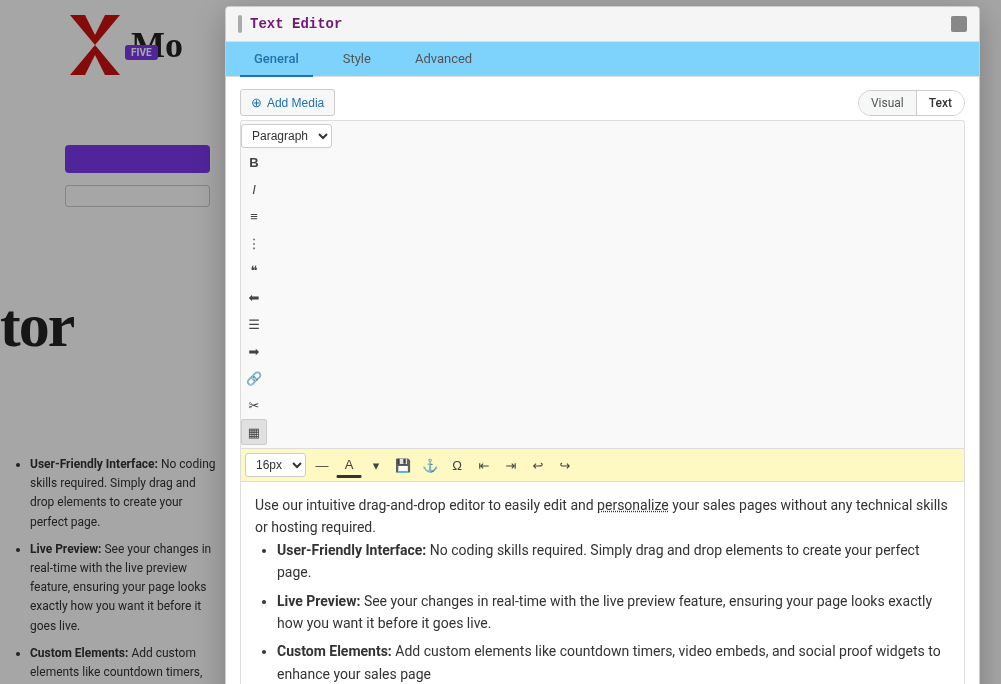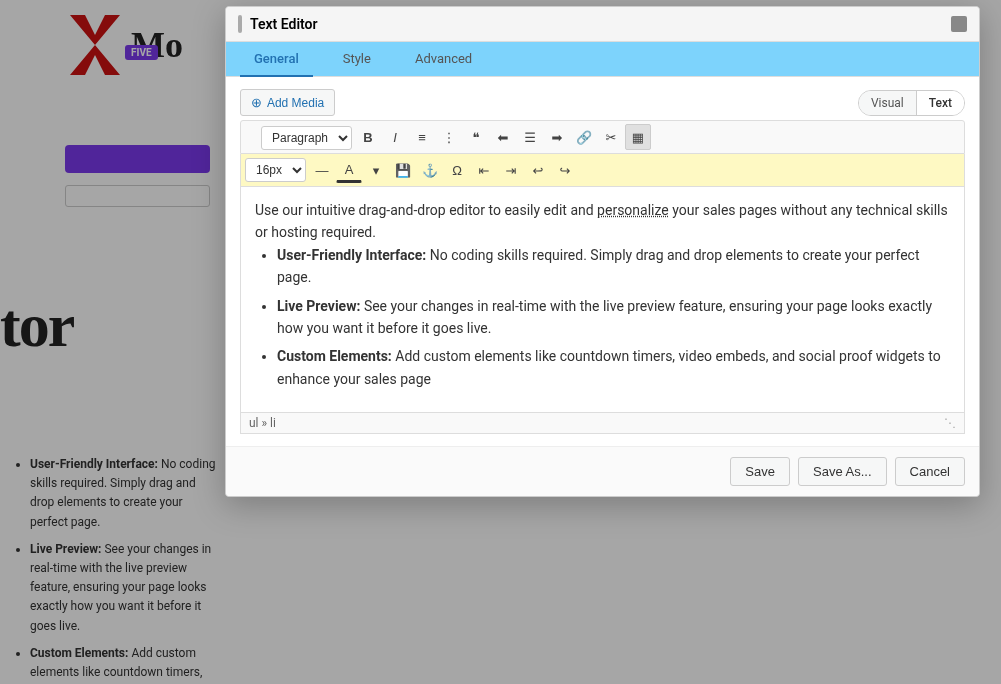--- a/index.html
+++ b/index.html
@@ -140,21 +140,22 @@
 
     .modal-drag-handle {
       width: 4px; height: 18px;
       background: #aaa;
       border-radius: 2px;
     }
 
     .modal-title-text {
       font-size: 14px;
       font-weight: 600;
-      color: #000000;
+      color: #701a75;
+      font-family: Liberation Mono, monospace;
     }
 
     .modal-close-btn {
       width: 16px; height: 16px;
       background: #888;
       border-radius: 2px;
       cursor: pointer;
     }
 
     
@@ -234,28 +235,29 @@
     .vt-tab.active {
       background: #fff;
       color: #333;
       font-weight: 500;
       border-left: 1px solid #ccc;
     }
 
     
     .format-toolbar {
       display: flex;
-      align-items: flex-end;
+      align-items: flex-start;
       gap: 1px;
       margin-bottom: 0;
       border: 1px solid #ddd;
       border-radius: 3px 3px 0 0;
-      padding: 3px 20px;
+      padding: 3px 0;
       background: #f9f9f9;
       flex-wrap: wrap;
+      flex-direction: column;
     }
 
     .format-toolbar-2 {
       display: flex;
       align-items: center;
       gap: 1px;
       border: 1px solid #ddd;
       border-top: none;
       border-radius: 0;
       padding: 3px 4px;

